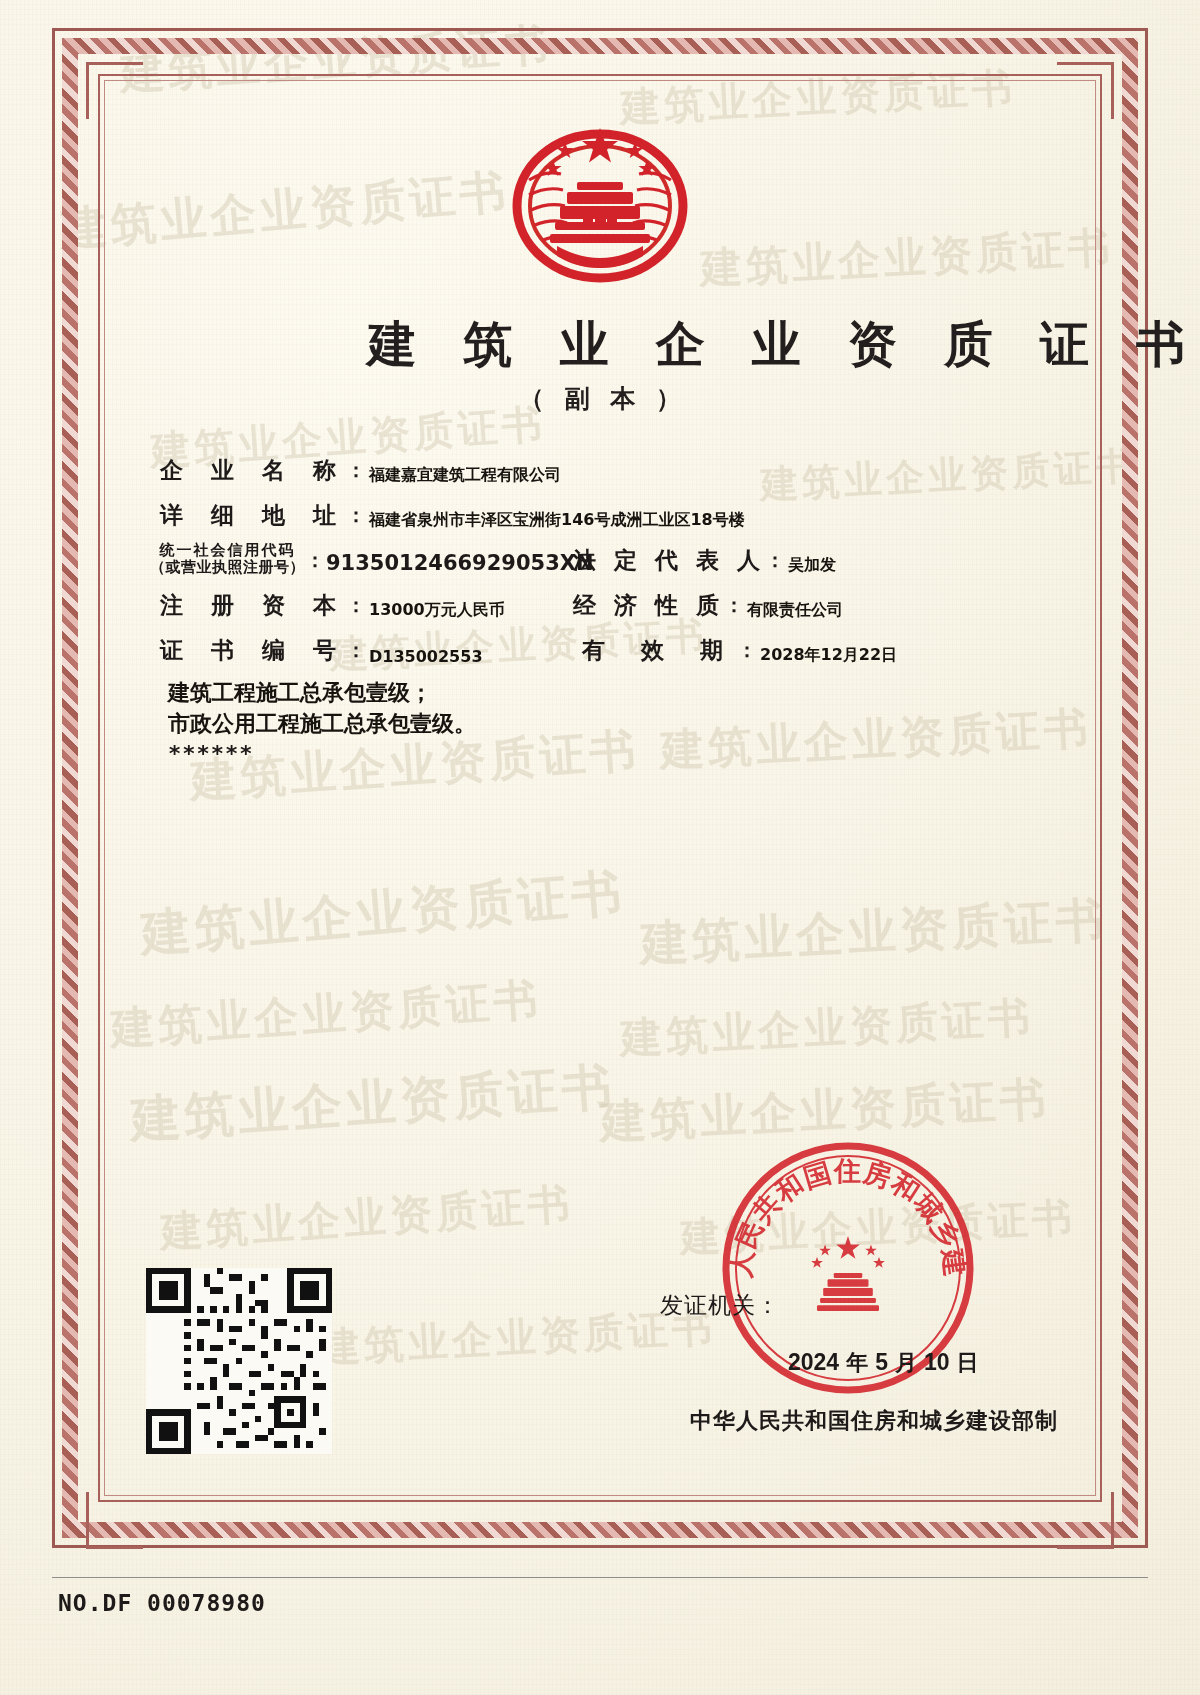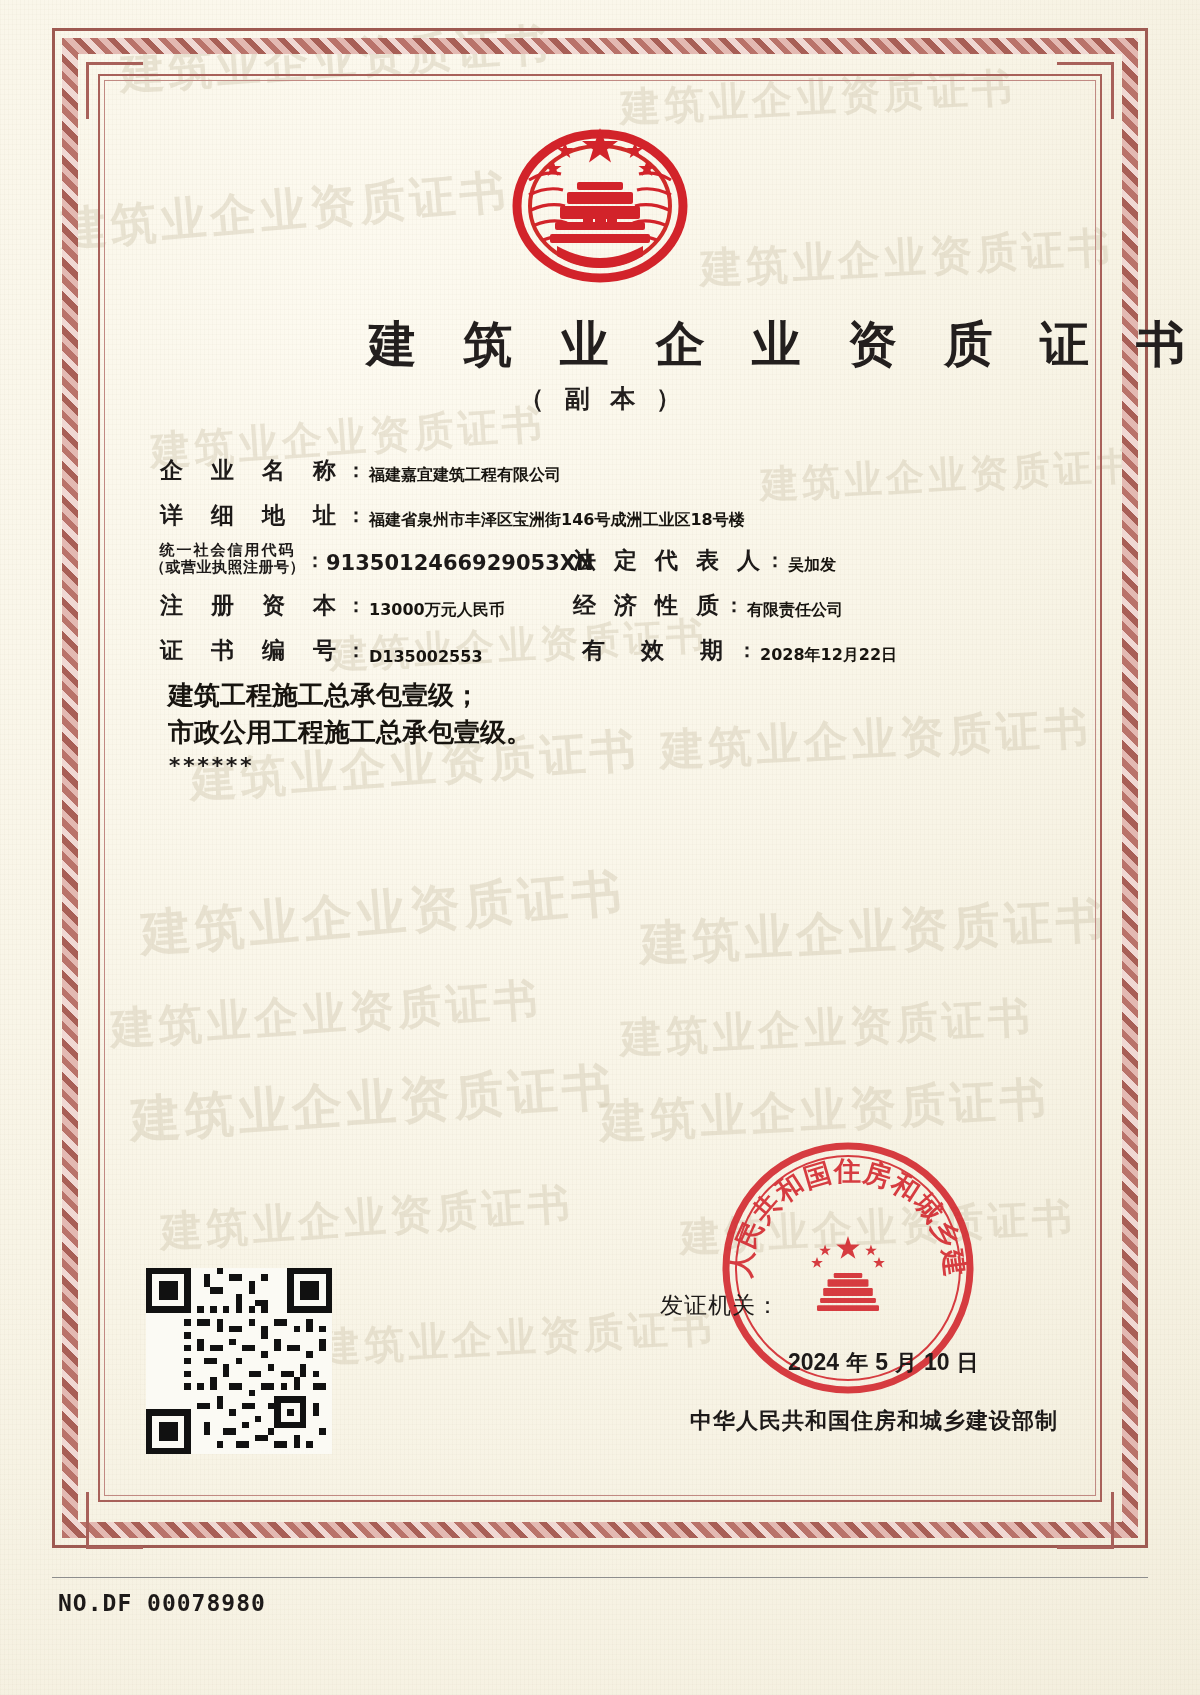--- a/index.html
+++ b/index.html
@@ -193,21 +193,21 @@
     font-family: "DejaVu Sans", sans-serif;
     font-weight: 700;
     font-size: 23px;
     letter-spacing: 1px;
     margin-top: 13px;
   }
   .qual-list {
     margin-top: 6px;
     padding-left: 18px;
     font-family: "DejaVu Sans", sans-serif;
-    font-size: 26px;
+    font-size: 22px;
     font-weight: 700;
     line-height: 1.42;
     color: #17140f;
   }
   .stars {
     padding-left: 18px;
     font-family: "DejaVu Sans Mono", monospace;
     font-weight: 700;
     font-size: 22px;
     letter-spacing: 1px;

